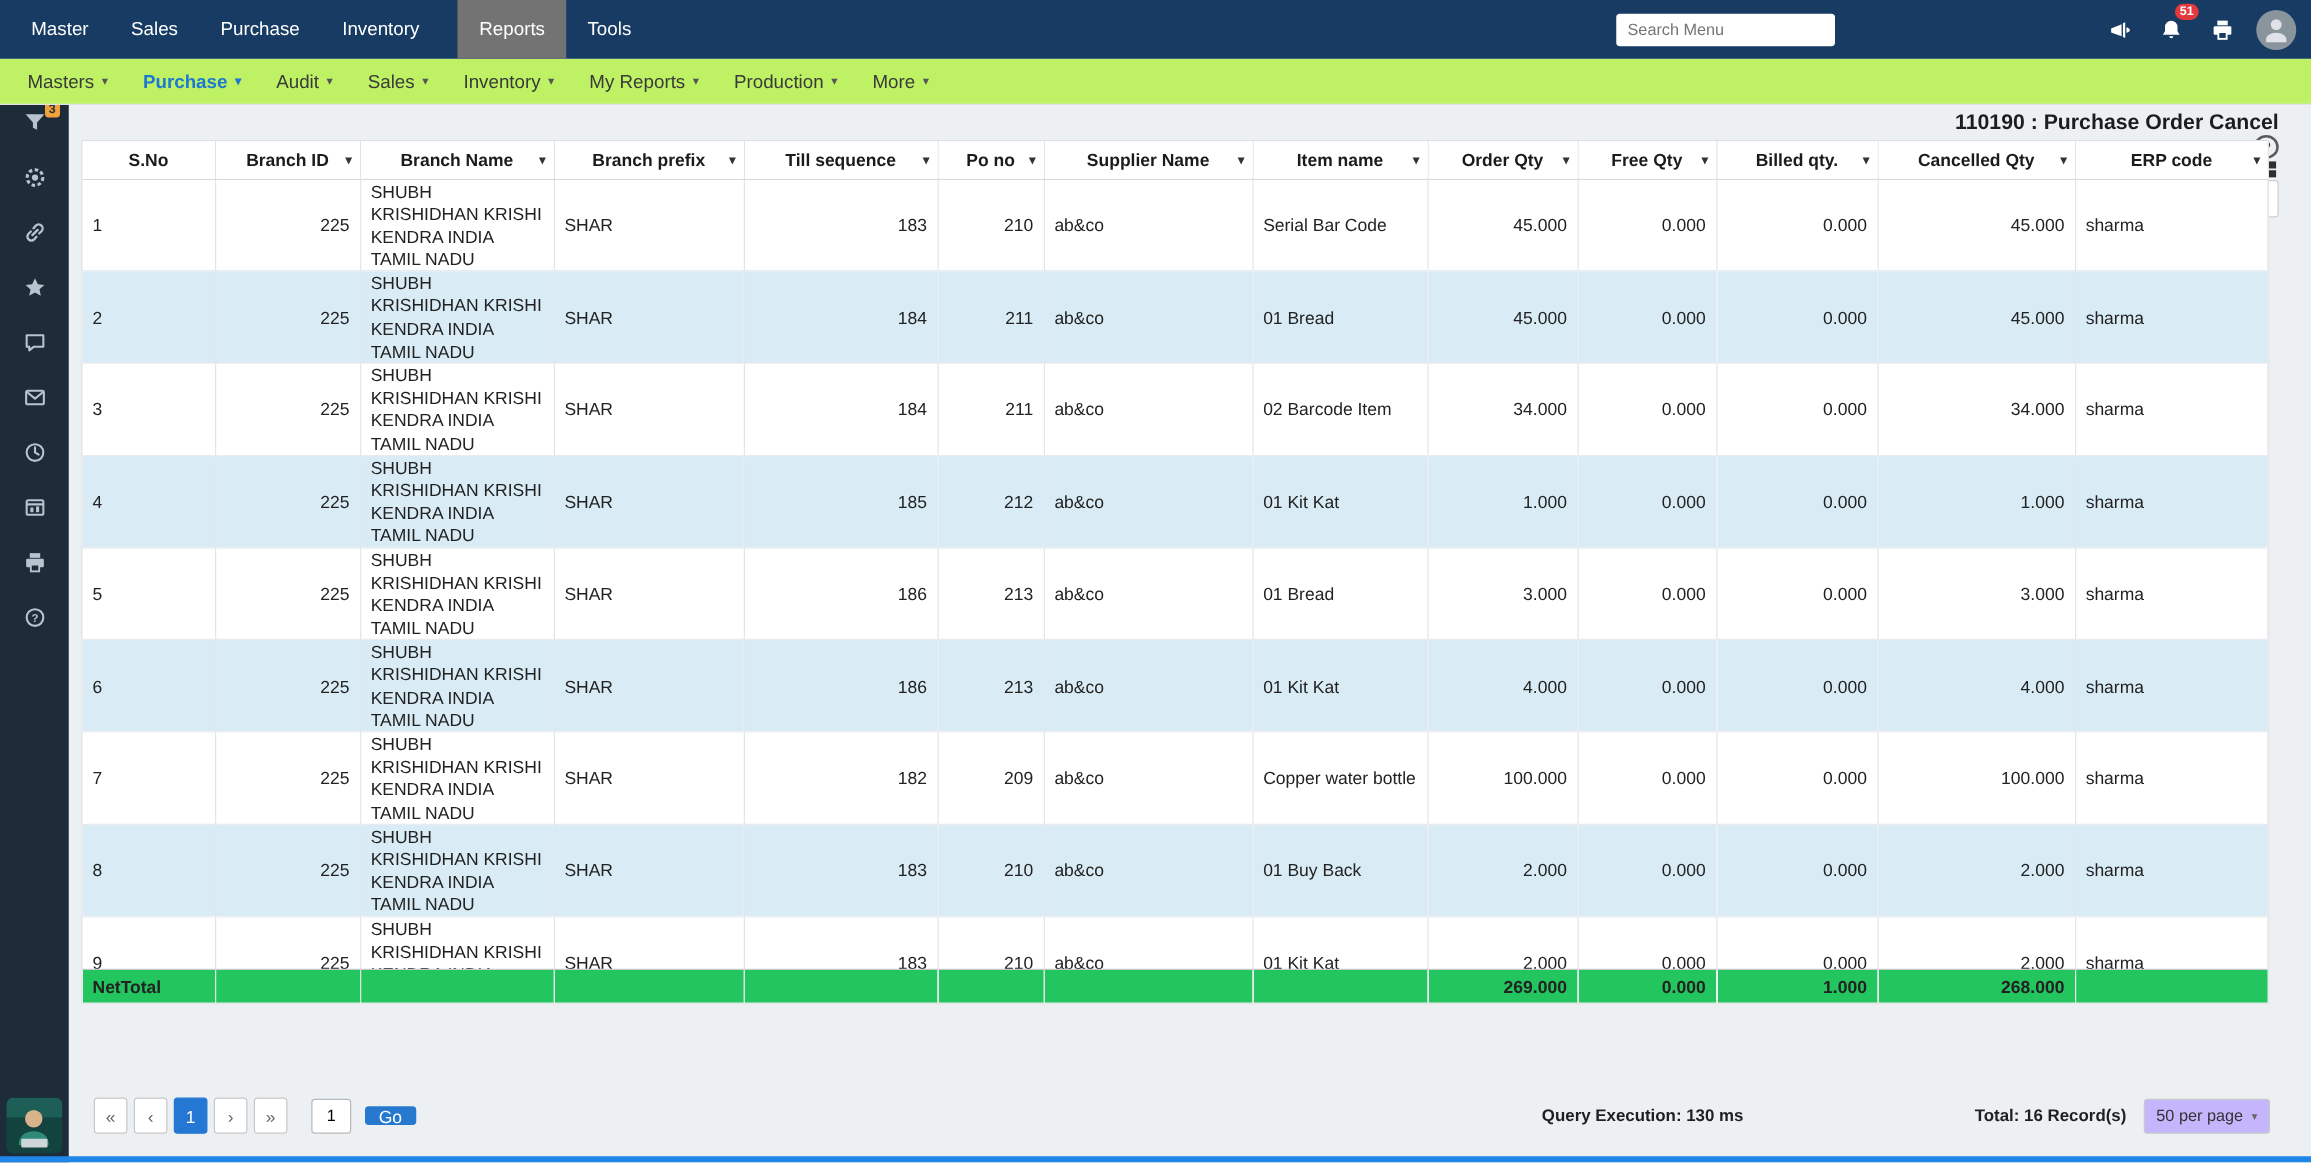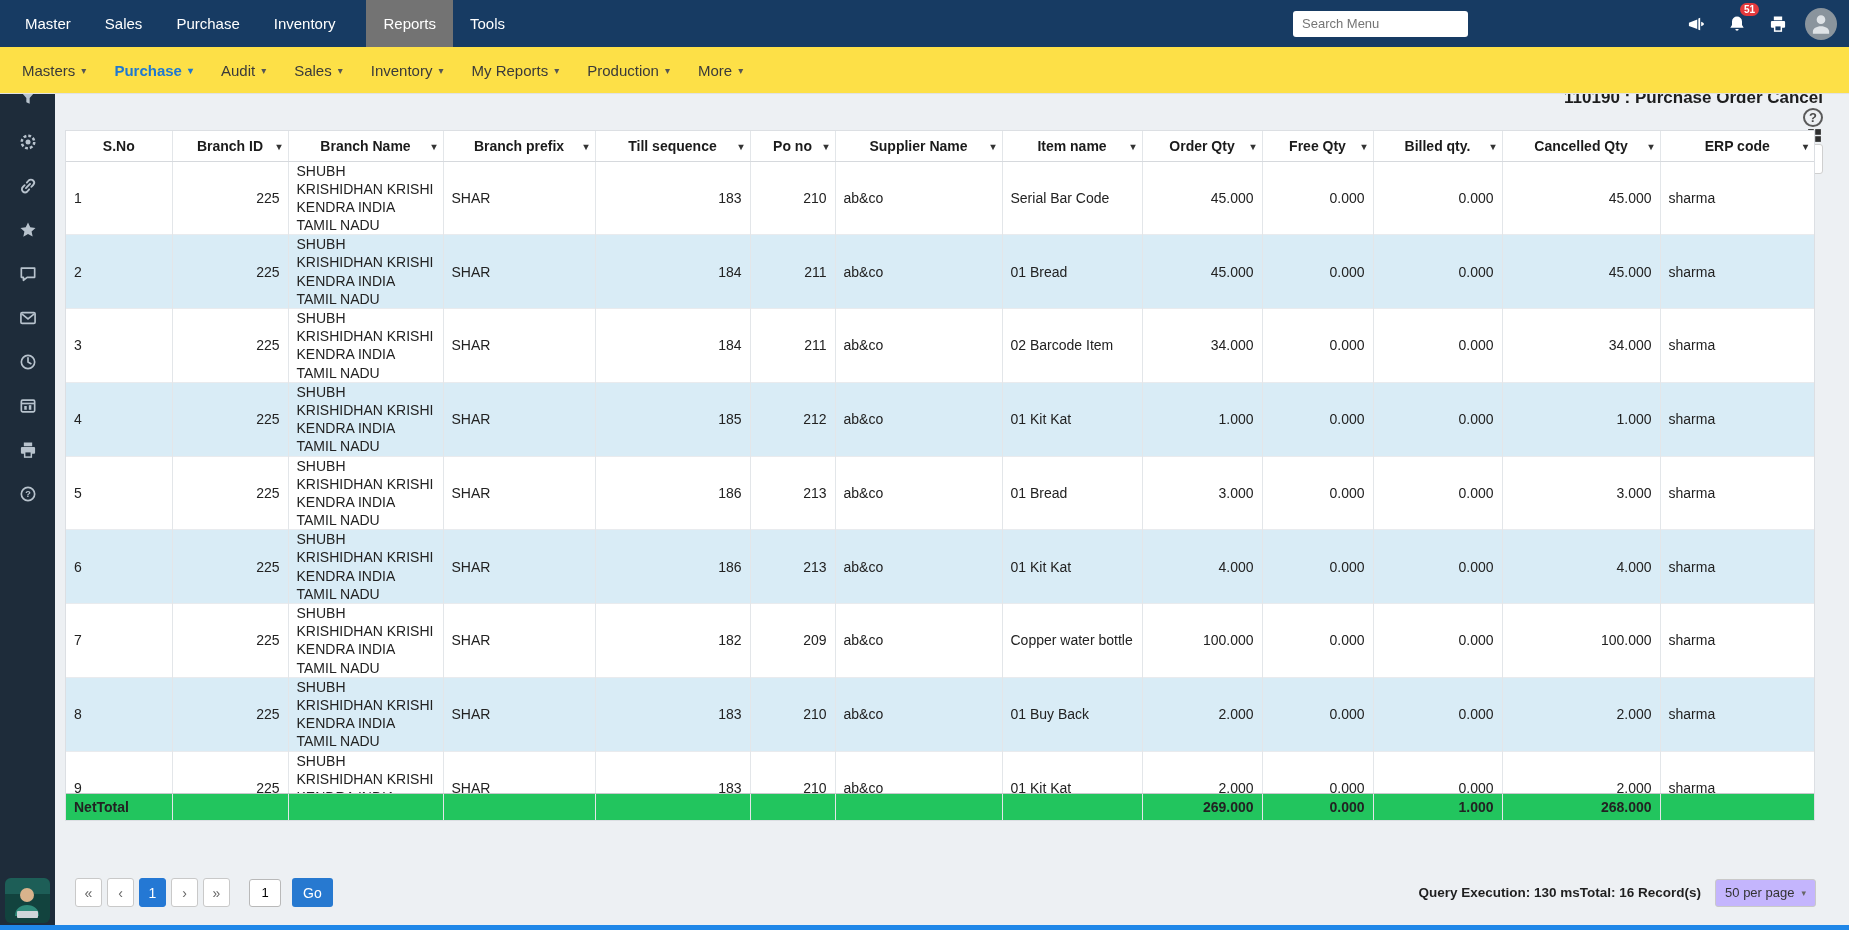--- a/index.html
+++ b/index.html
@@ -21,21 +21,21 @@
   .icon-wrap{position:relative;width:26px;height:26px;display:flex;align-items:center;justify-content:center;
     margin-left:15px;cursor:pointer;}
   .icon-wrap svg{width:20px;height:20px;}
   .bell-badge{position:absolute;top:-8px;right:-9px;background:#e4393c;color:#fff;font-size:10px;font-weight:bold;
     border-radius:8px;padding:1px 4px;line-height:11px;}
   .nav-avatar{width:32px;height:32px;border-radius:50%;background:#8a949d;margin-left:14px;
     display:flex;align-items:center;justify-content:center;overflow:hidden;cursor:pointer;}
   .nav-avatar svg{width:26px;height:26px;}
 
   
-  .subnav{position:absolute;top:47px;left:0;right:0;height:47px;background:#fde047;border-bottom:1px solid #e2e2e2;
+  .subnav{position:absolute;top:47px;left:0;right:0;height:37px;background:#bef264;border-bottom:1px solid #e2e2e2;
     display:flex;align-items:center;padding-left:8px;z-index:15;}
   .subnav-items{display:flex;align-items:center;}
   .subnav-item{display:flex;align-items:center;gap:6px;font-size:15px;color:#3a3a3a;padding:0 14px;cursor:pointer;white-space:nowrap;}
   .subnav-item .caret{font-size:10px;color:#555;}
   .subnav-item.active{color:#1e78d2;font-weight:bold;}
   .subnav-item.active .caret{color:#1e78d2;}
 
   
   .sidebar{position:absolute;top:78px;left:0;bottom:0;width:55px;background:#1e2c3a;z-index:10;
     display:flex;flex-direction:column;align-items:center;padding-top:10px;gap:24px;}
@@ -54,21 +54,21 @@
     display:flex;align-items:center;justify-content:center;margin-left:13px;cursor:pointer;}
   .grid-ico{margin-left:10px;cursor:pointer;display:flex;align-items:center;}
   .grid-ico svg{width:17px;height:17px;}
   .toolbar{margin-left:auto;display:flex;gap:5px;}
   .tool-btn{height:30px;min-width:36px;background:#fff;border:1px solid #cfcfcf;border-radius:3px;cursor:pointer;
     display:flex;align-items:center;justify-content:center;gap:4px;padding:0 8px;}
   .tool-btn svg{width:18px;height:18px;}
   .tool-btn .caret{font-size:10px;color:#333;}
 
   
-  .table-wrap{position:absolute;top:52px;left:10px;width:1750px;background:#fff;border:1px solid #dcdfe3;}
+  .table-wrap{position:absolute;top:34px;left:10px;width:1750px;background:#fff;border:1px solid #dcdfe3;}
   table.grid-table{border-collapse:collapse;table-layout:fixed;width:1748px;font-size:14px;color:#222;}
   .grid-table th,.grid-table td{border-left:1px solid #e3e6e9;padding:0 8px;overflow:hidden;
     white-space:nowrap;vertical-align:middle;}
   .grid-table th:first-child,.grid-table td:first-child{border-left:none;}
   #head-table th{height:30px;font-size:14px;font-weight:bold;color:#1b1b1b;text-align:center;
     position:relative;border-bottom:1px solid #d6d9dd;background:#fff;}
   .th-caret{position:absolute;right:6px;top:50%;transform:translateY(-50%);font-size:10px;color:#333;cursor:pointer;}
   .clip{height:631px;overflow:hidden;}
   #body-table td{height:58px;border-top:1px solid #e9ebee;}
   #body-table tr:first-child td{border-top:none;}
@@ -80,24 +80,24 @@
 
   
   .bottom-row{position:absolute;left:20px;right:33px;bottom:22px;height:31px;display:flex;align-items:center;}
   .pager{display:flex;align-items:center;gap:5px;}
   .page-btn{min-width:27px;height:29px;background:#fff;border:1px solid #c9c9c9;border-radius:3px;color:#666;
     font-size:14px;display:flex;align-items:center;justify-content:center;padding:0 6px;cursor:pointer;
     font-family:"Liberation Sans",sans-serif;}
   .page-btn.active{background:#2478d4;border-color:#2478d4;color:#fff;}
   .page-input{width:32px;height:28px;border:1px solid #b9b9b9;border-radius:3px;text-align:center;font-size:13px;
     margin-left:14px;font-family:"Liberation Sans",sans-serif;}
-  .go-btn{height:29px;background:#2779d0;color:#fff;border:none;border-radius:3px;padding:0 11px;font-size:14px;
+  .go-btn{height:15px;background:#2779d0;color:#fff;border:none;border-radius:3px;padding:0 11px;font-size:14px;
     margin-left:6px;cursor:pointer;font-family:"Liberation Sans",sans-serif;}
   .footer-info{margin-left:auto;display:flex;align-items:center;}
-  .query-exec{font-weight:bold;font-size:13.5px;color:#1f1f1f;white-space:nowrap;}
+  .query-exec{font-weight:bold;font-size:13.5px;color:#1f1f1f;margin-right:185px;white-space:nowrap;}
   .total-records{font-weight:bold;font-size:13.5px;color:#1f1f1f;margin-right:14px;white-space:nowrap;}
   .per-page{height:28px;border:1px solid #c9c9c9;background:#c4b5fd;border-radius:3px;display:flex;align-items:center;
     gap:7px;padding:0 9px;font-size:13px;color:#333;cursor:pointer;white-space:nowrap;}
   .per-page .caret{font-size:9px;color:#666;}
 
   .bottom-strip{position:absolute;left:0;right:0;bottom:0;height:5px;background:#1f87e8;z-index:30;}
 </style>
 </head>
 <body>
 

